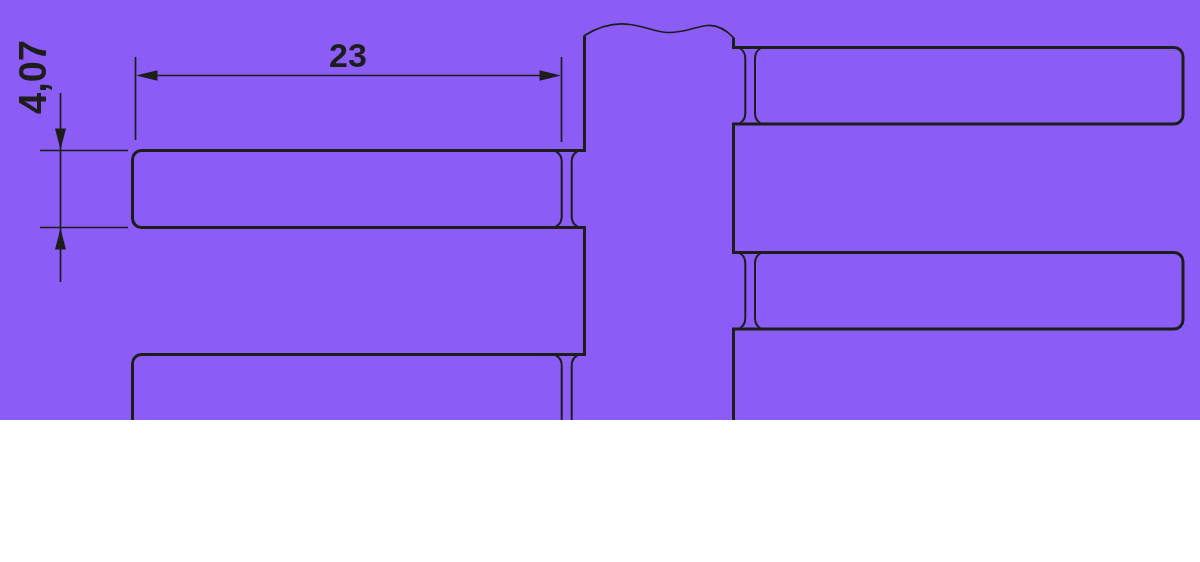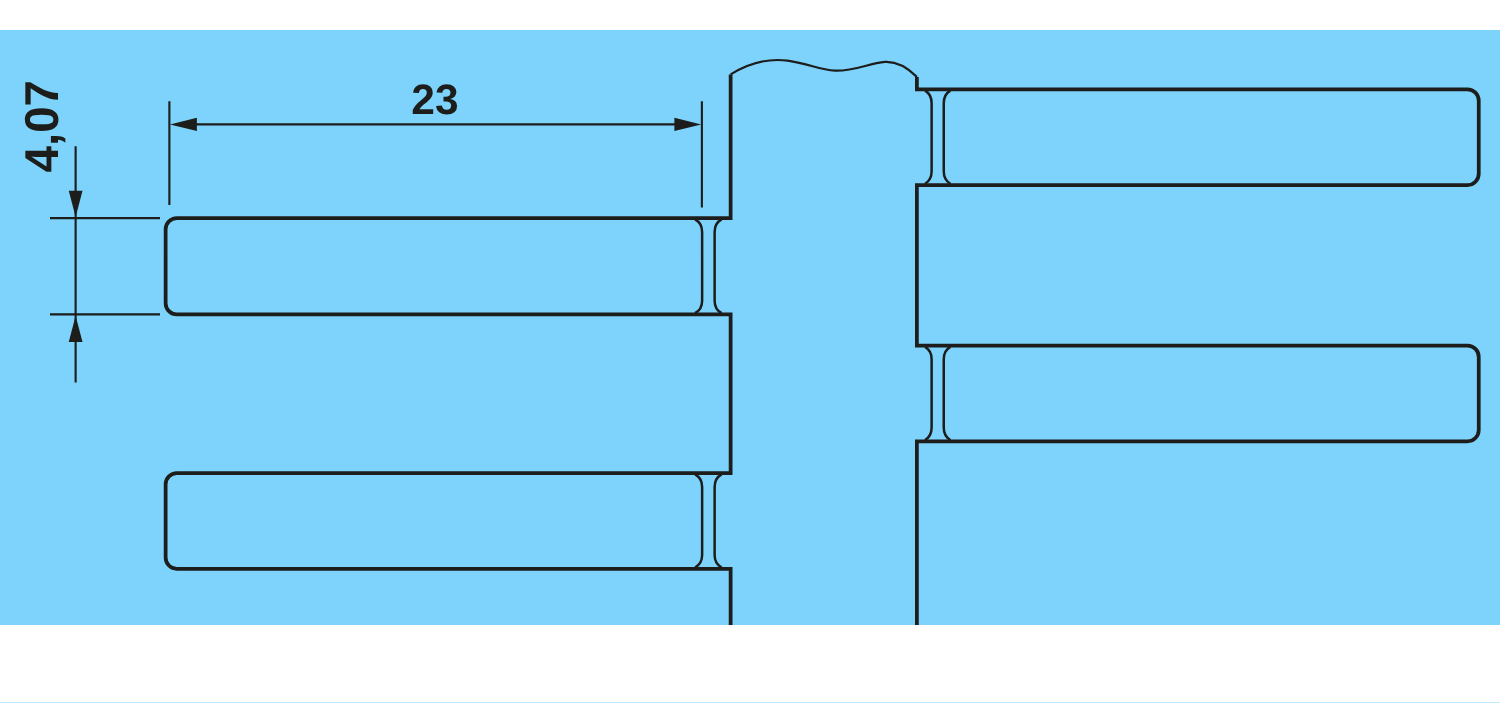--- a/index.html
+++ b/index.html
@@ -3,24 +3,23 @@
 <meta charset="utf-8">
 <style>
   html, body {
     margin: 0;
     padding: 0;
     background: #ffffff;
   }
   .stage {
     position: relative;
     width: 1200px;
-    height: 476px;
-    background: #7dd3fc;
+    height: 420px;
+    background: #8b5cf6;
     overflow: hidden;
-    margin-top: 24px;
   }
   svg {
     display: block;
   }
   .dim-text {
     font-family: "Liberation Sans", sans-serif;
     font-weight: bold;
   }
   .dim-text-23 { font-size: 34px; }
   .dim-text-407 { font-size: 38px; }

